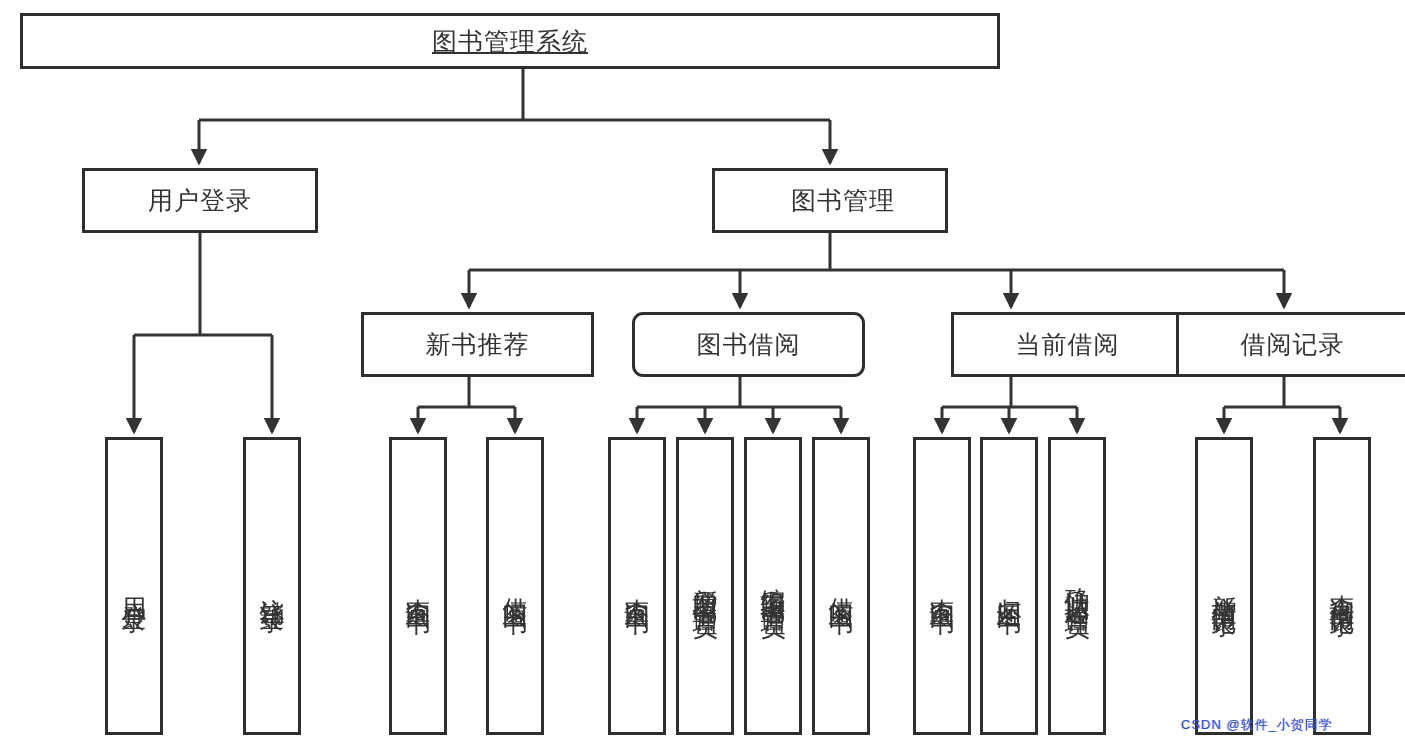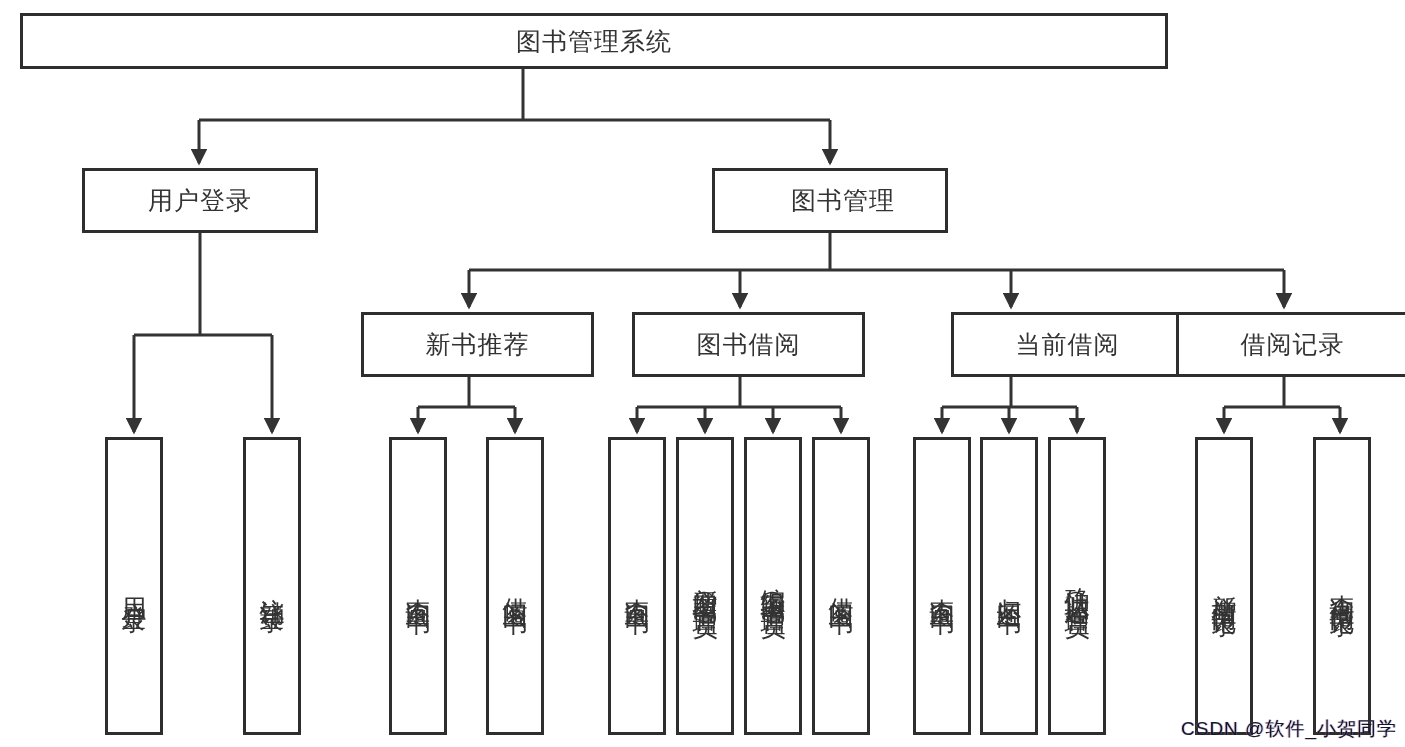--- a/index.html
+++ b/index.html
@@ -18,21 +18,21 @@
     box-sizing:border-box;
     background:#ffffff;
     border:3px solid #2e2e2e;
     display:flex;align-items:center;justify-content:center;
     font-size:25px;
     letter-spacing:1px;
     color:#333333;
     z-index:2;
     white-space:nowrap;
   }
-  .box.top   {left:20px;  top:13px;  width:1148px; height:56px;}
+  .box.top   {left:20px;  top:13px;  width:980px; height:56px;text-decoration:underline;}
   .box.lvl2  {top:168px; width:236px; height:65px;}
   .box.lvl3  {top:312px; width:233px; height:65px;}
   .leaf{
     position:absolute;
     top:437px; width:58px; height:298px;
     box-sizing:border-box;
     background:#ffffff;
     border:3px solid #2e2e2e;
     display:flex;align-items:center;justify-content:center;
     writing-mode:vertical-rl;
@@ -40,22 +40,22 @@
     line-height:1;
     letter-spacing:4px;
     font-size:25px;
     color:#333333;
     z-index:2;
   }
   .watermark{
     position:absolute;
     left:1181px; top:716px;
     z-index:5;
-    font-size:19px;
-    color:#0f172a;
+    font-size:13px;
+    color:#1d4ed8;
     letter-spacing:1px;
     text-shadow:-1px 0 rgba(236,99,99,0.35), 1px 0 rgba(90,130,240,0.35);
     white-space:nowrap;
   }
 </style>
 </head>
 <body>
 
 <div class="stage">
 
@@ -97,21 +97,21 @@
     <line class="wire" x1="1224" y1="407" x2="1224" y2="432" marker-end="url(#arrow)"></line>
     <line class="wire" x1="1340" y1="407" x2="1340" y2="432" marker-end="url(#arrow)"></line>
   </svg>
 
   <div class="box top">图书管理系统</div>
 
   <div class="box lvl2" style="left:82px;">用户登录</div>
   <div class="box lvl2" style="left:712px;padding-left:26px;">图书管理</div>
 
   <div class="box lvl3" style="left:361px;">新书推荐</div>
-  <div class="box lvl3" style="left:632px;">图书借阅</div>
+  <div class="box lvl3" style="left:632px;border-radius:11px;">图书借阅</div>
   <div class="box lvl3" style="left:951px;">当前借阅</div>
   <div class="box lvl3" style="left:1176px;">借阅记录</div>
 
   <div class="leaf" style="left:105px;">用户登录</div>
   <div class="leaf" style="left:243px;">注销登录</div>
 
   <div class="leaf" style="left:389px;">查询图书</div>
   <div class="leaf" style="left:486px;">借阅图书</div>
 
   <div class="leaf" style="left:608px;">查询图书</div>

